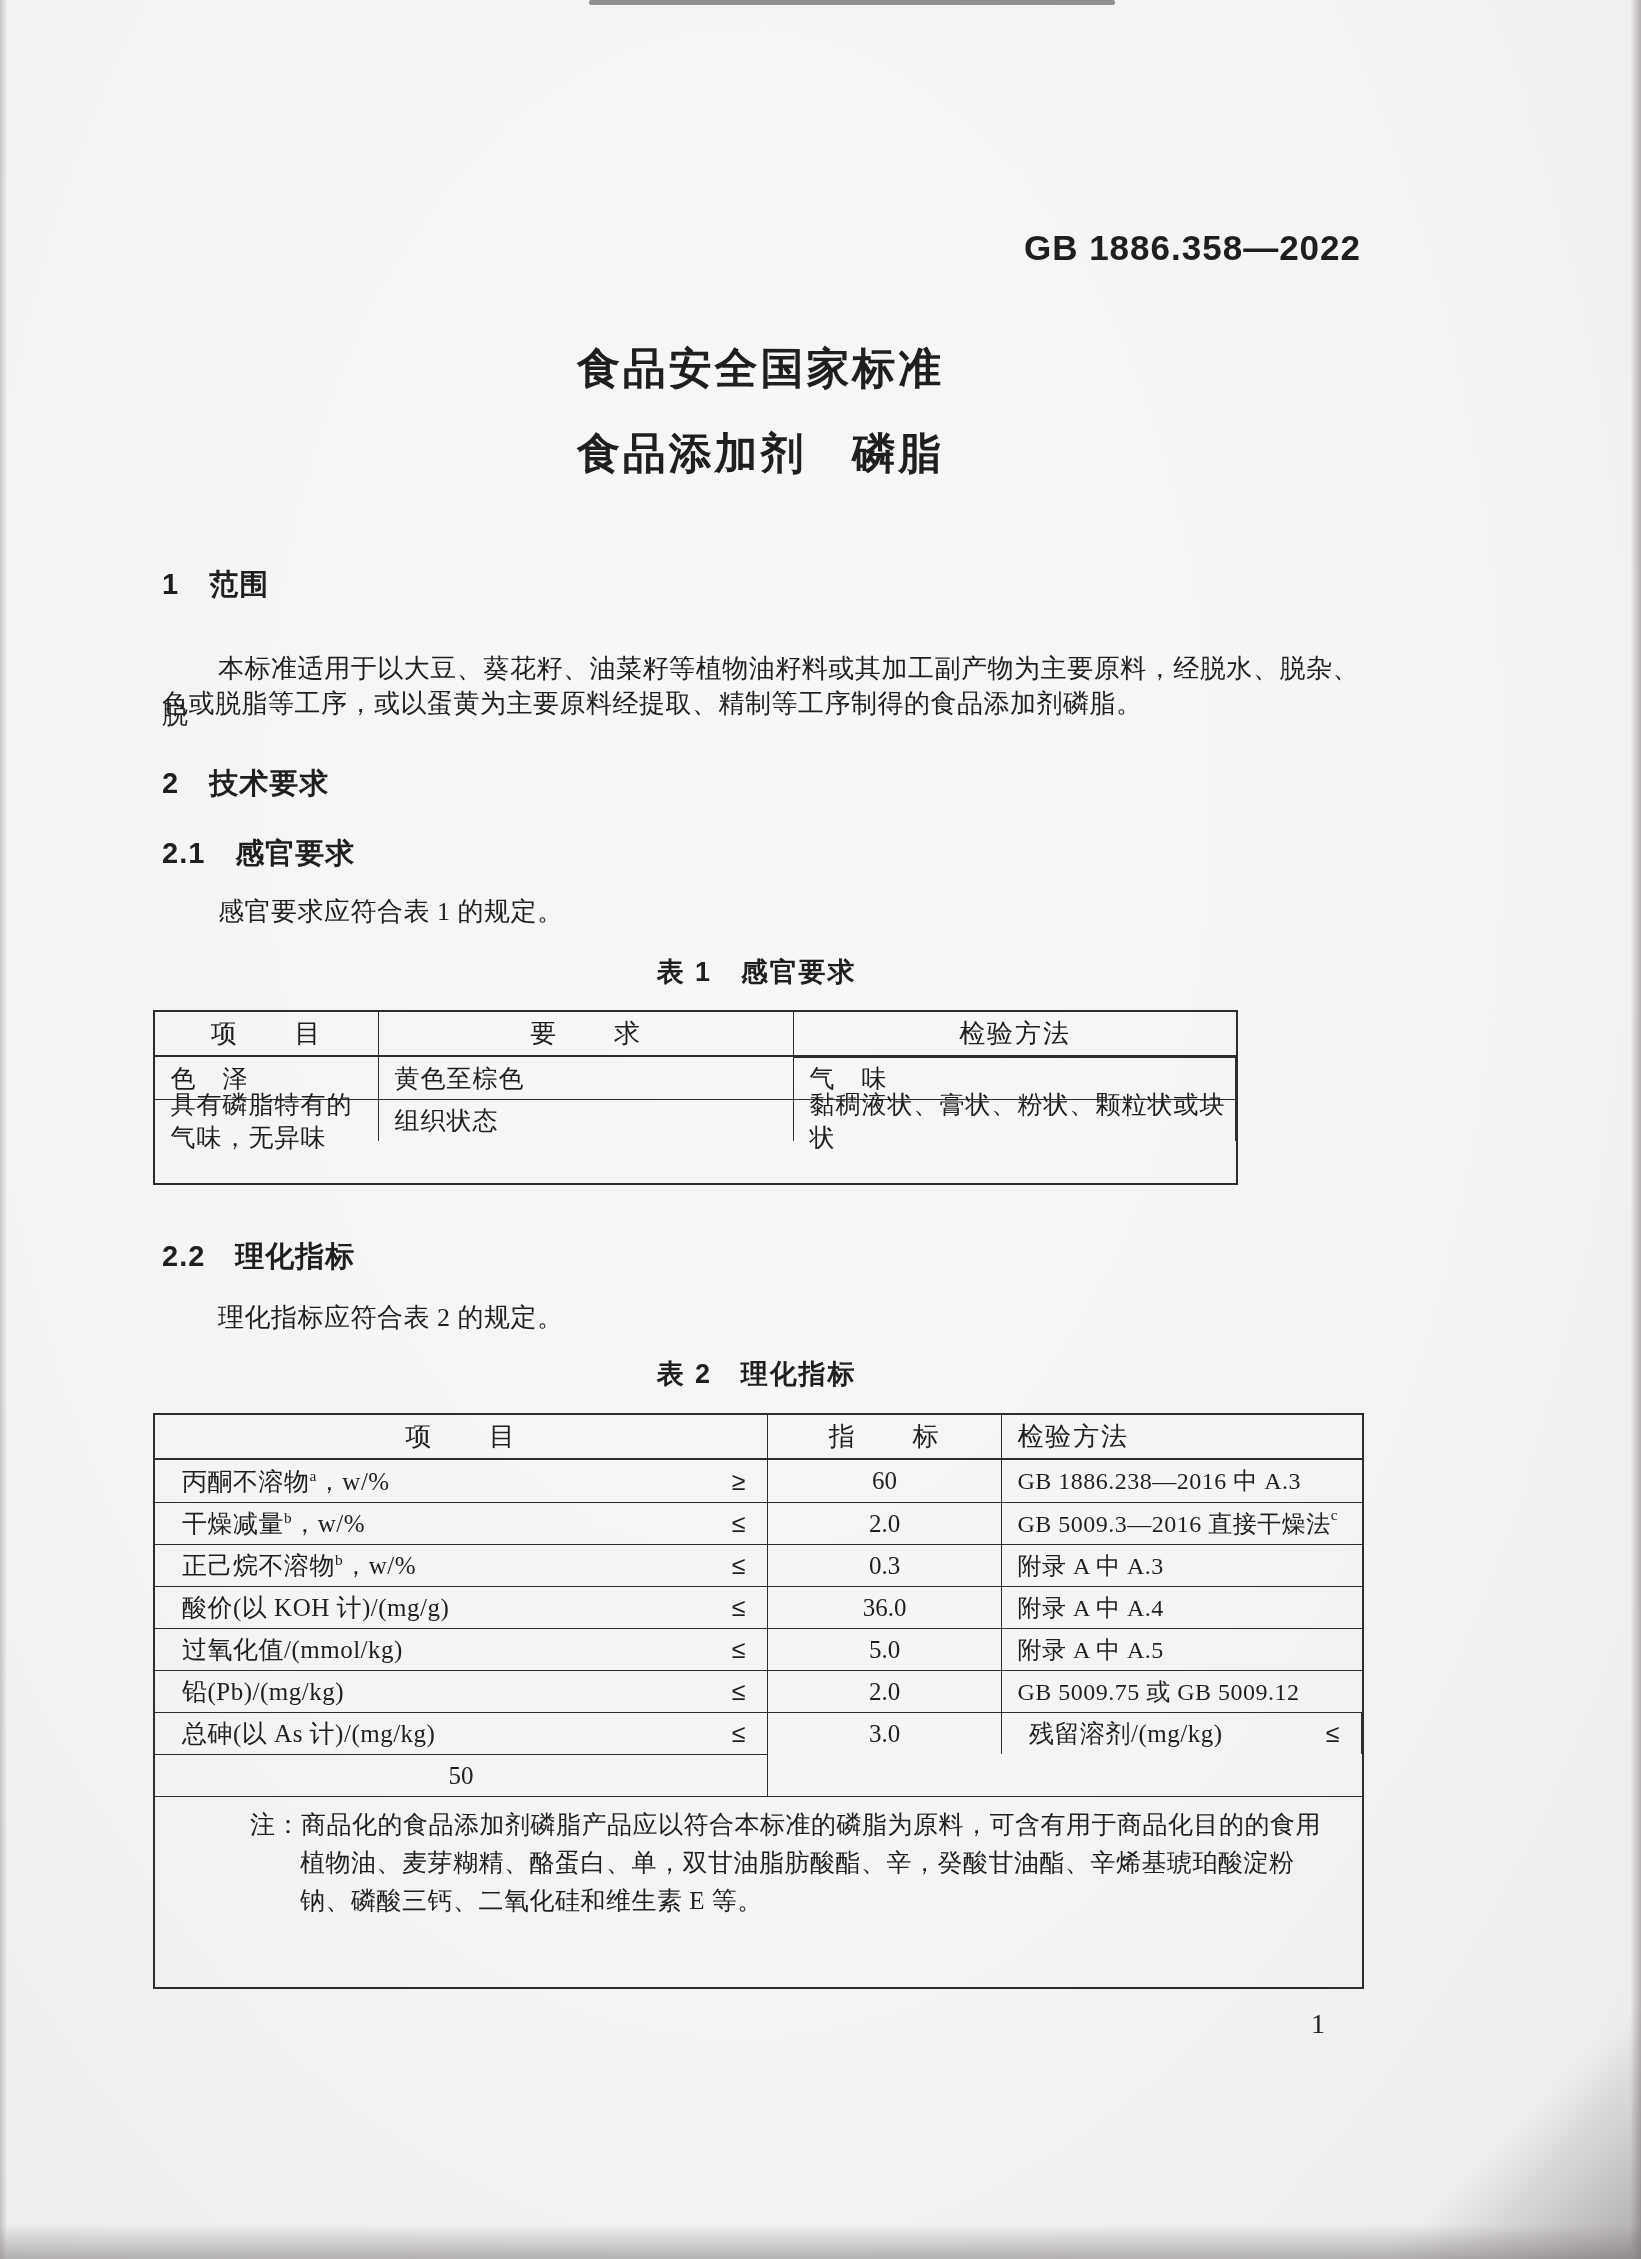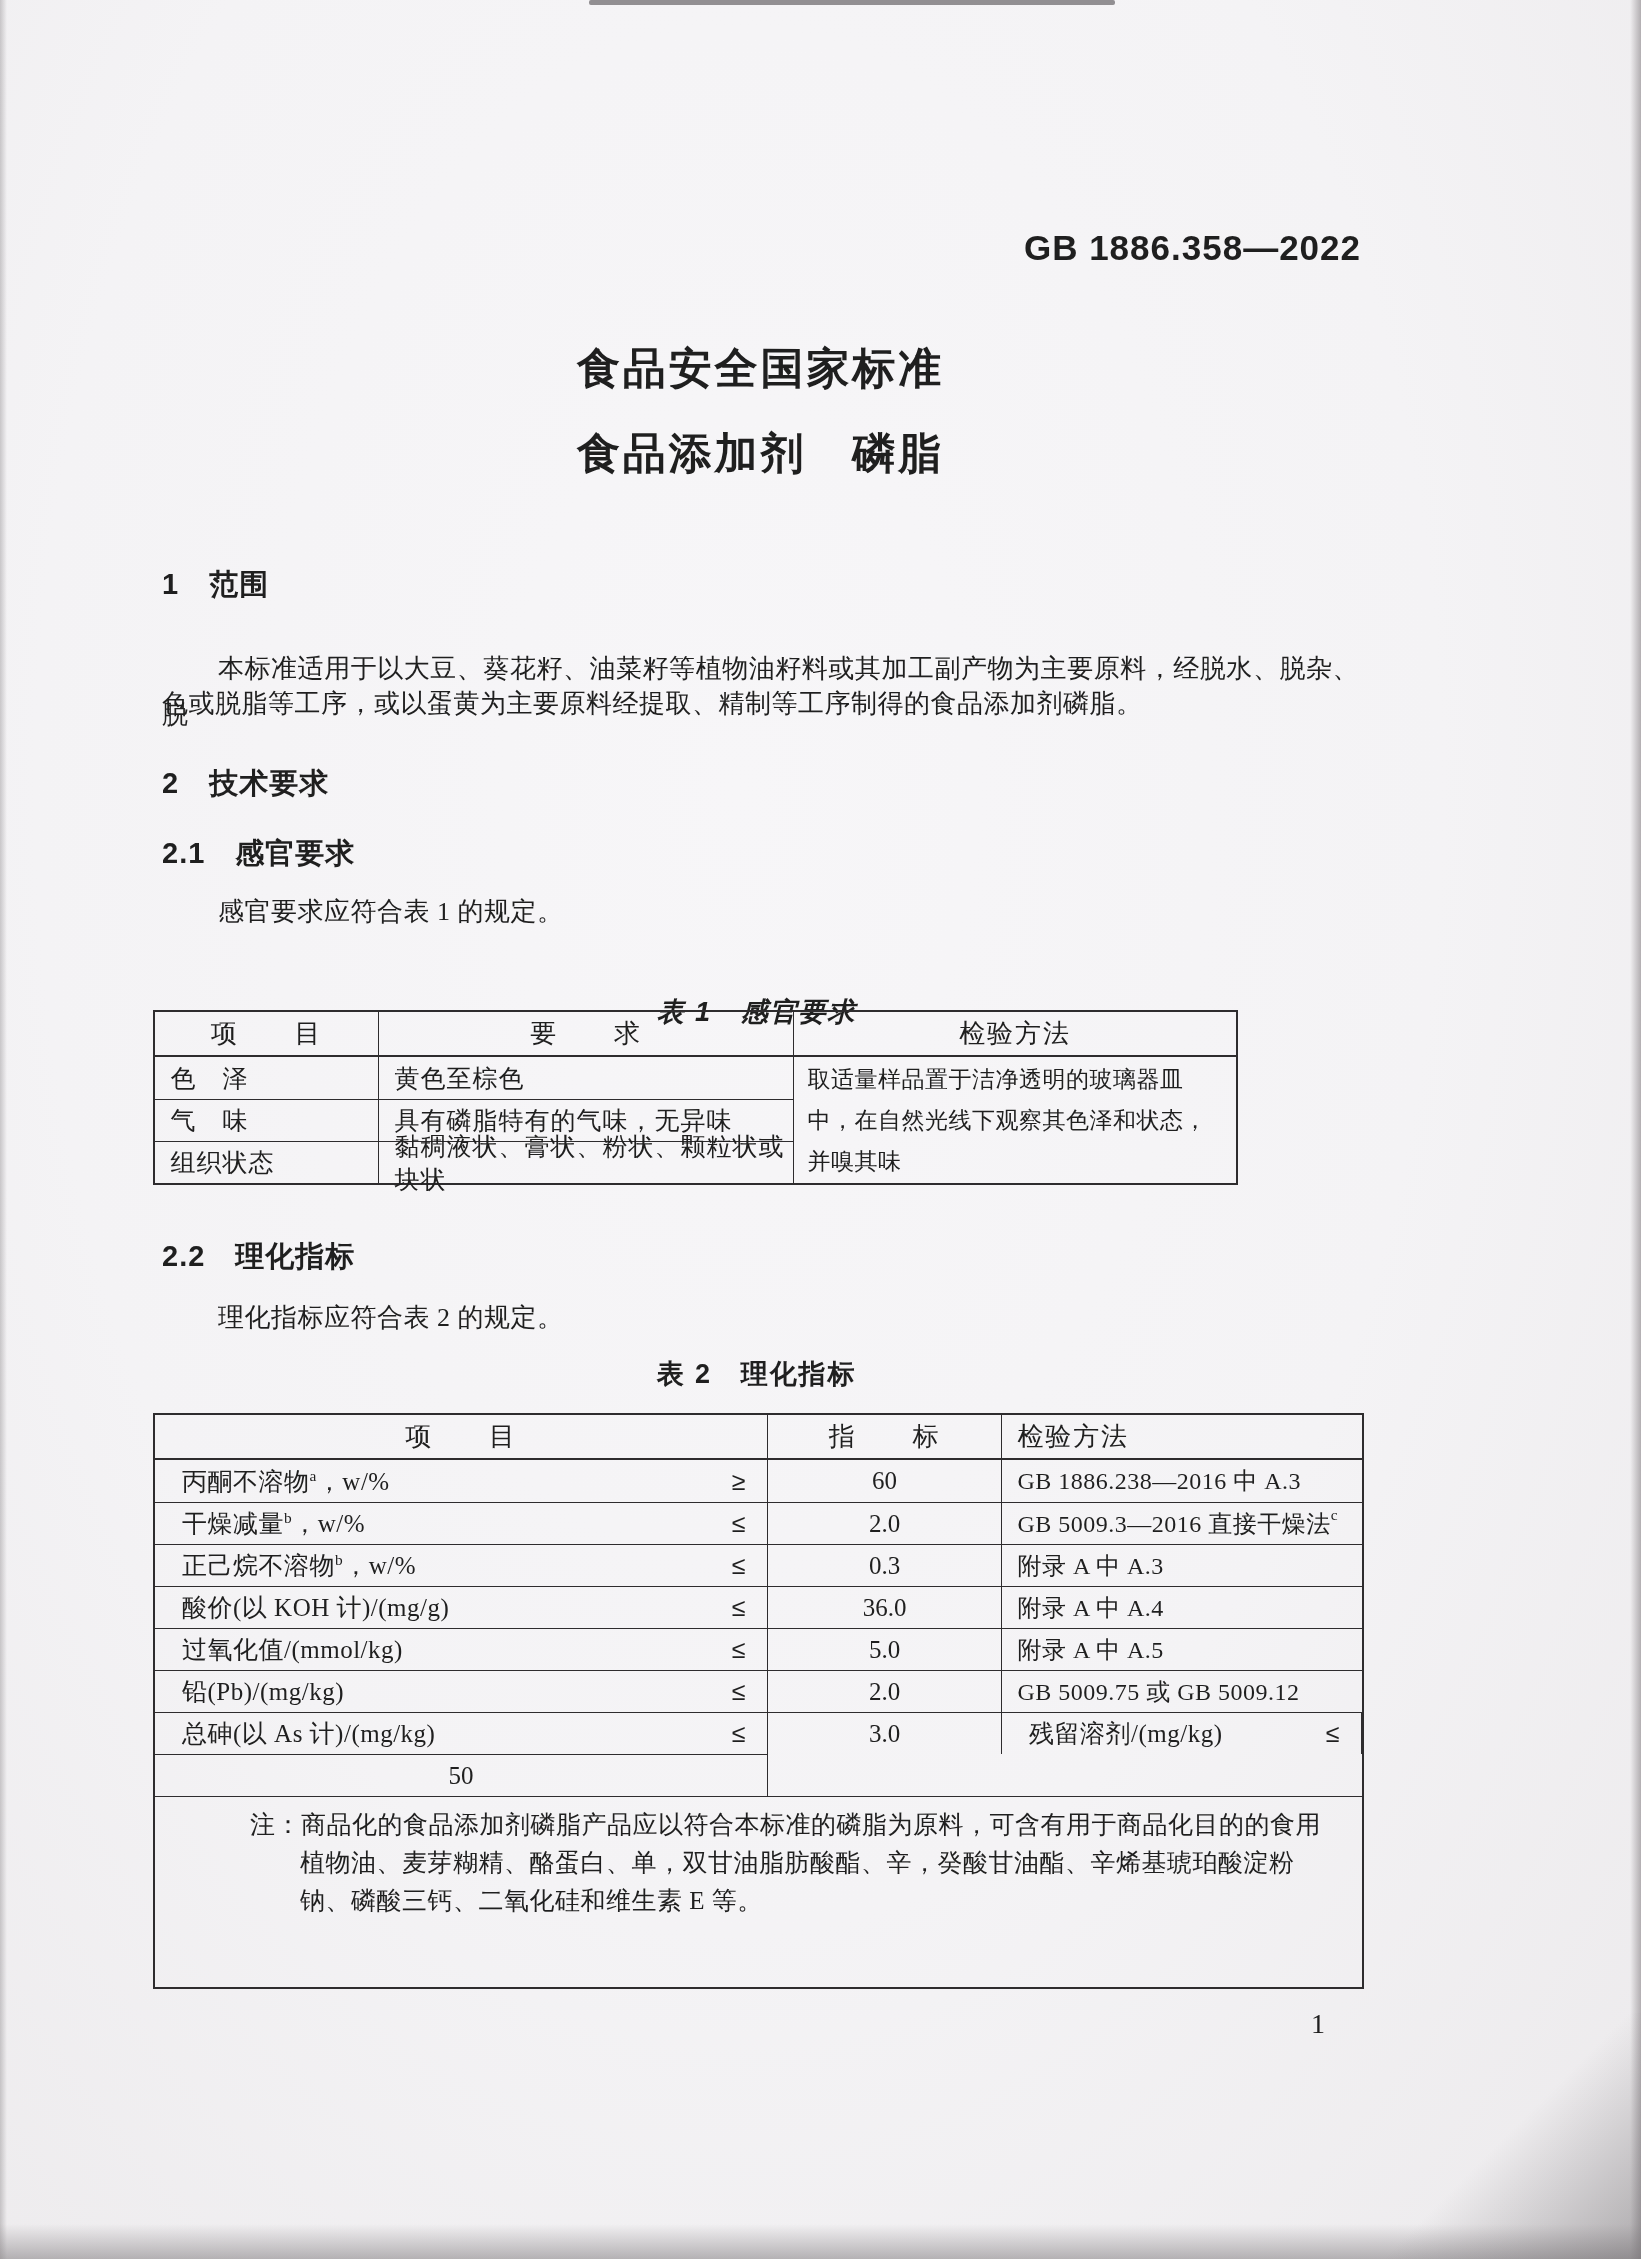--- a/index.html
+++ b/index.html
@@ -74,30 +74,29 @@
   <div class="abs title title1 sans">食品安全国家标准</div>
   <div class="abs title title2 sans">食品添加剂　磷脂</div>
 
   <div class="abs h1 sans" style="top:565px;">1　范围</div>
   <div class="abs body-line serif indent" style="top:646px;">本标准适用于以大豆、葵花籽、油菜籽等植物油籽料或其加工副产物为主要原料，经脱水、脱杂、脱</div>
   <div class="abs body-line serif" style="top:681px;">色或脱脂等工序，或以蛋黄为主要原料经提取、精制等工序制得的食品添加剂磷脂。</div>
 
   <div class="abs h1 sans" style="top:764px;">2　技术要求</div>
   <div class="abs h1 sans" style="top:834px;">2.1　感官要求</div>
   <div class="abs body-line serif indent" style="top:889px;">感官要求应符合表 1 的规定。</div>
-  <div class="abs caption sans" style="top:994px;font-style:italic;">表 1　感官要求</div>
+  <div class="abs caption sans" style="top:954px;">表 1　感官要求</div>
 
   <div id="table1" class="abs gbtable">
     <div class="cell hd c-r">项　　目</div>
     <div class="cell hd c-r">要　　求</div>
     <div class="cell hd">检验方法</div>
 
     <div class="cell txc serif c-r">色　泽</div>
     <div class="cell txc serif c-r">黄色至棕色</div>
-    <div class="t1-method serif">取适量样品置于洁净透明的玻璃器皿中，在自然光线下观察其色泽和状态，并嗅其味</div>
 
     <div class="cell txc serif c-r bt">气　味</div>
     <div class="cell txc serif c-r bt">具有磷脂特有的气味，无异味</div>
 
     <div class="cell txc serif c-r bt">组织状态</div>
     <div class="cell txc serif c-r bt">黏稠液状、膏状、粉状、颗粒状或块状</div>
   </div>
 
   <div class="abs h1 sans" style="top:1237px;">2.2　理化指标</div>
   <div class="abs body-line serif indent" style="top:1295px;">理化指标应符合表 2 的规定。</div>

